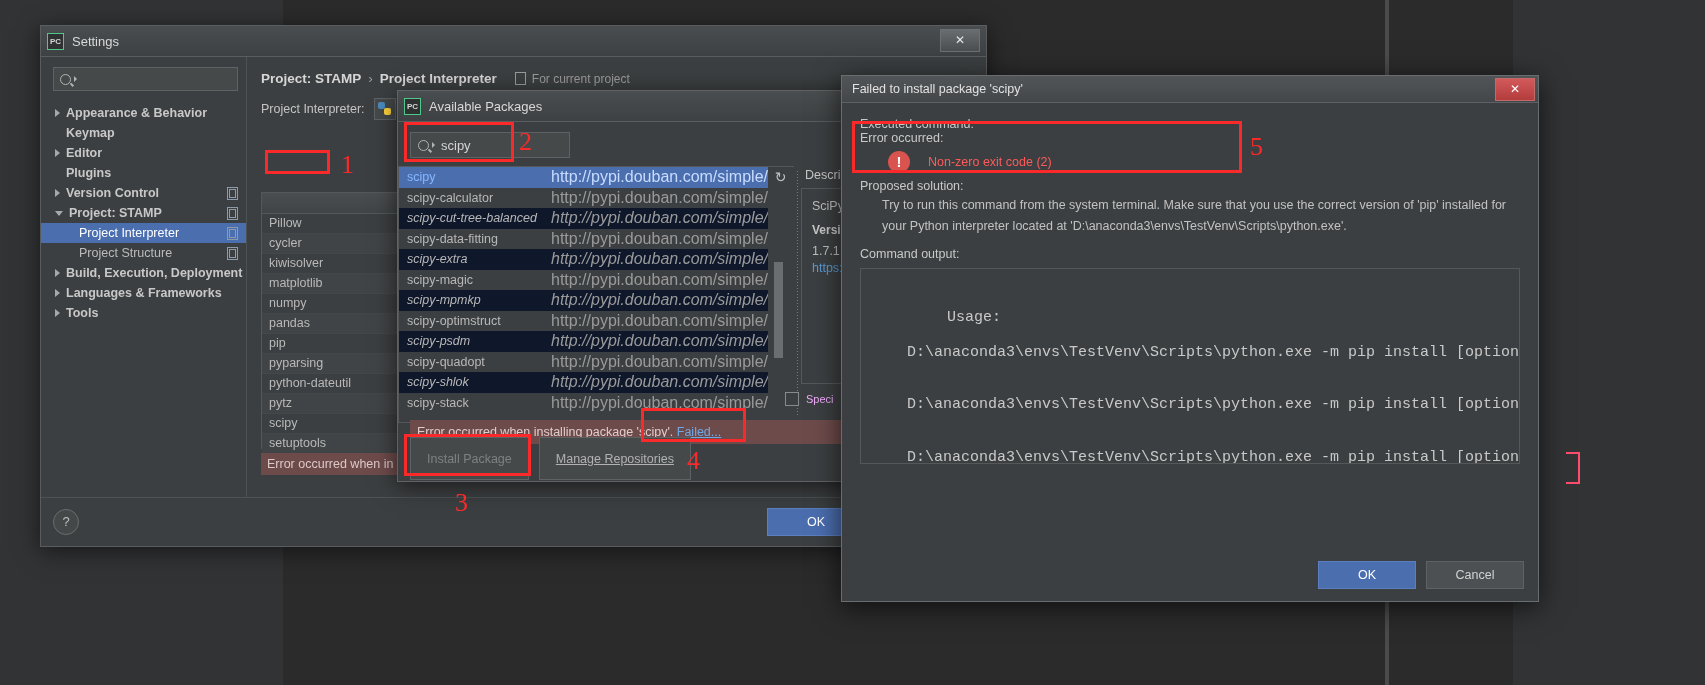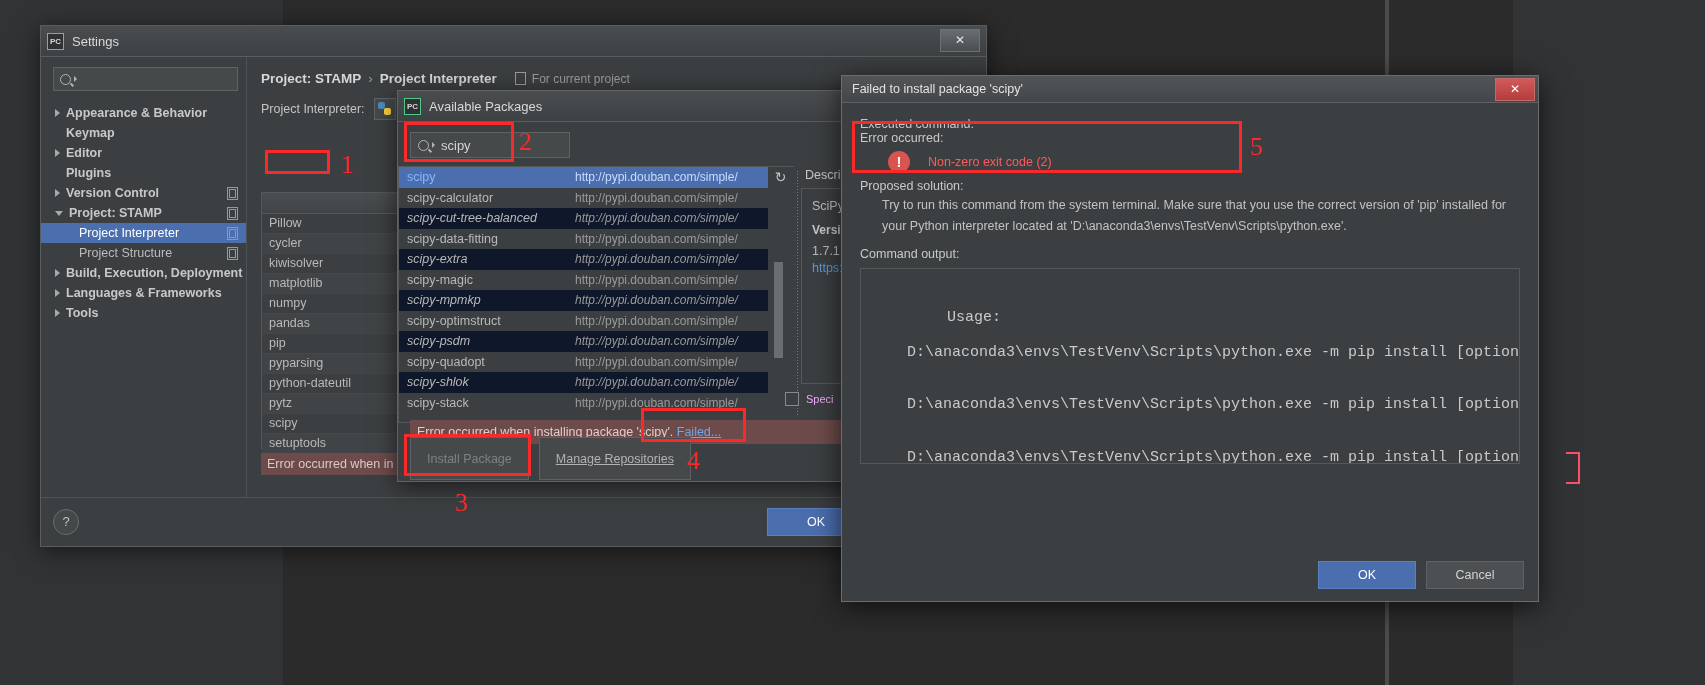--- a/index.html
+++ b/index.html
@@ -135,21 +135,21 @@
   .ap-main { display:flex; margin-top:8px; height:255px; }
   .ap-listwrap { width:370px; position:relative; }
   .ap-list { border:1px solid #555859; border-right:none; height:255px; overflow:hidden;
      background:#3c3f41; }
   .ap-row { height:20.5px; display:flex; align-items:center; font-size:12.5px;
      color:#b8b8b8; padding-left:8px; box-sizing:border-box;}
   .ap-row.alt { background:#0f172a;font-style:italic; }
   .ap-row.sel { background:#4b6eaf; }
   .ap-row .nm { width:168px; color:#b8b8b8; }
   .ap-row.sel .nm { color:#86b8ff; }
-  .ap-row .url { color:#9a9a9a; font-size:12px; }
+  .ap-row .url { color:#9a9a9a; font-size:16px; }
   .ap-row.sel .url { color:#c8dcff; }
   .ap-scrollcol { width:26px; border:1px solid #555859; border-left:none;
       border-right:none; position:relative; background:#3c3f41;}
   .refresh-ic { position:absolute; left:5px; top:3px; width:15px; height:15px;
       color:#c0c0c0; font-size:14px; text-align:center; line-height:15px; }
   .ap-scrollbar { position:absolute; left:6px; top:95px; width:9px; height:96px;
       background:#6b6e70; }
   .ap-divider { width:7px; background:#3c3f41; position:relative; }
   .ap-divider::before {
     content:""; position:absolute; left:2px; top:4px; width:3px; bottom:4px;

